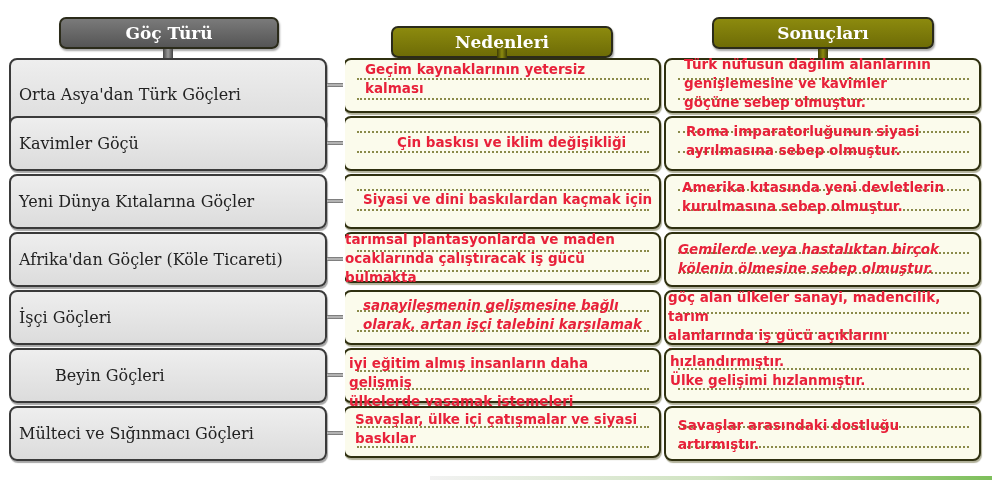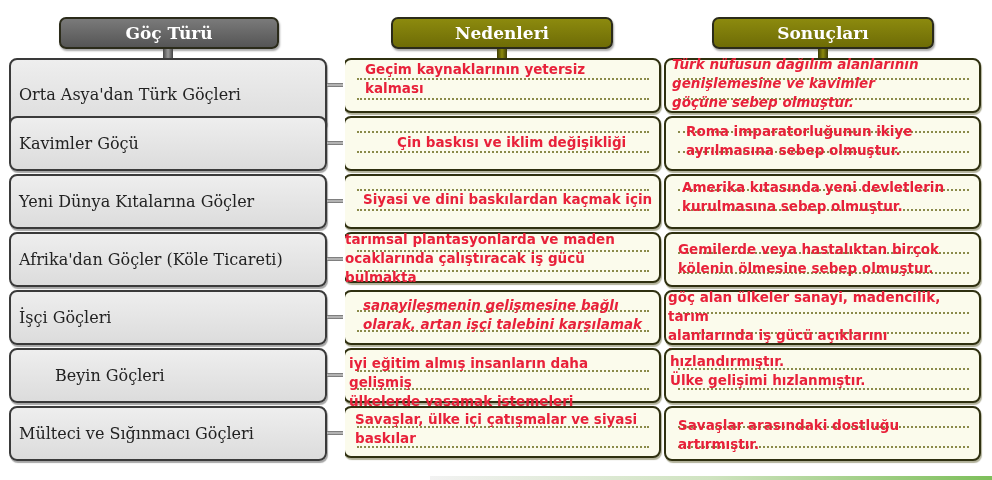--- a/index.html
+++ b/index.html
@@ -9,21 +9,21 @@
   }
   .hdr {
     position: absolute; top: 17px; height: 32px; border-radius: 7px;
     border: 2px solid #2b2b1a; box-sizing: border-box;
     color: #fff; font-family: "DejaVu Serif", serif; font-weight: bold; font-size: 17px;
     display: flex; align-items: center; justify-content: center;
     box-shadow: 1px 2px 2px rgba(0,0,0,0.35);
   }
   .hdr.gray { left: 59px; width: 220px; background: linear-gradient(#7a7a7a, #555555); }
   .hdr.olive { background: linear-gradient(#8c8a0e, #6e6c06); }
-  .hdr.n { left: 391px; width: 222px; }
+  .hdr.n { left: 391px; width: 222px; margin-top: 9px; }
   .hdr.s { left: 712px; width: 222px; }
   .stem { position: absolute; top: 49px; width: 10px; height: 9px; }
   .stem.gray { left: 163px; background: linear-gradient(90deg,#444,#999,#444); }
   .stem.olive1 { left: 497px; background: linear-gradient(90deg,#3d3c05,#8c8a0e,#3d3c05); }
   .stem.olive2 { left: 818px; background: linear-gradient(90deg,#3d3c05,#8c8a0e,#3d3c05); }
 
   .row { position: absolute; left: 0; width: 992px; }
   .cell {
     position: absolute; top: 0; border-radius: 8px; box-sizing: border-box;
     border: 2px solid #0c4a6e;
@@ -73,40 +73,40 @@
   <div class="conn" style="top:25px;"></div>
   <div class="cell ans neden" style="height:55px;">
     <div class="dots" style="top:18px;"></div>
     <div class="dots" style="top:38px;"></div>
     <div class="ans-text" style="top:0px;left:20px;">Geçim kaynaklarının yetersiz
 kalması</div>
   </div>
   <div class="cell ans sonuc" style="height:55px;">
     <div class="dots" style="top:18px;"></div>
     <div class="dots" style="top:38px;"></div>
-    <div class="ans-text" style="top:-5px;left:6px;font-style:italic;">Türk nüfusun dağılım alanlarının
+    <div class="ans-text" style="top:-5px;left:18px;">Türk nüfusun dağılım alanlarının
 genişlemesine ve kavimler
 göçüne sebep olmuştur.</div>
   </div>
 </div>
 
 <div class="row" style="top:116px;">
   <div class="cell type" style="height:55px;">
       <span>Kavimler Göçü</span>
     </div>
   <div class="conn" style="top:25px;"></div>
   <div class="cell ans neden" style="height:55px;">
     <div class="dots" style="top:13px;"></div>
     <div class="dots" style="top:33px;"></div>
     <div class="ans-text" style="top:15px;left:20px;margin-left:32px;">Çin baskısı ve iklim değişikliği</div>
   </div>
   <div class="cell ans sonuc" style="height:55px;">
     <div class="dots" style="top:13px;"></div>
     <div class="dots" style="top:33px;"></div>
-    <div class="ans-text" style="top:4px;left:20px;">Roma imparatorluğunun ikiye
+    <div class="ans-text" style="top:4px;left:20px;">Roma imparatorluğunun siyasi
 ayrılmasına sebep olmuştur.</div>
   </div>
 </div>
 
 <div class="row" style="top:174px;">
   <div class="cell type" style="height:55px;">
       <span>Yeni Dünya Kıtalarına Göçler</span>
     </div>
   <div class="conn" style="top:25px;"></div>
   <div class="cell ans neden" style="height:55px;">
@@ -130,21 +130,21 @@
   <div class="cell ans neden" style="height:51px;">
     <div class="dots" style="top:16px;"></div>
     <div class="dots" style="top:36px;"></div>
     <div class="ans-text" style="top:-4px;left:0px;">tarımsal plantasyonlarda ve maden
 ocaklarında çalıştıracak iş gücü bulmakta
 zorlanmaları</div>
   </div>
   <div class="cell ans sonuc" style="height:55px;">
     <div class="dots" style="top:18px;"></div>
     <div class="dots" style="top:38px;"></div>
-    <div class="ans-text" style="top:6px;left:12px;">Gemilerde veya hastalıktan birçok
+    <div class="ans-text" style="top:6px;left:12px;font-style:italic;">Gemilerde veya hastalıktan birçok
 kölenin ölmesine sebep olmuştur.</div>
   </div>
 </div>
 
 <div class="row" style="top:290px;">
   <div class="cell type" style="height:55px;">
       <span>İşçi Göçleri</span>
     </div>
   <div class="conn" style="top:25px;"></div>
   <div class="cell ans neden" style="height:55px;">

